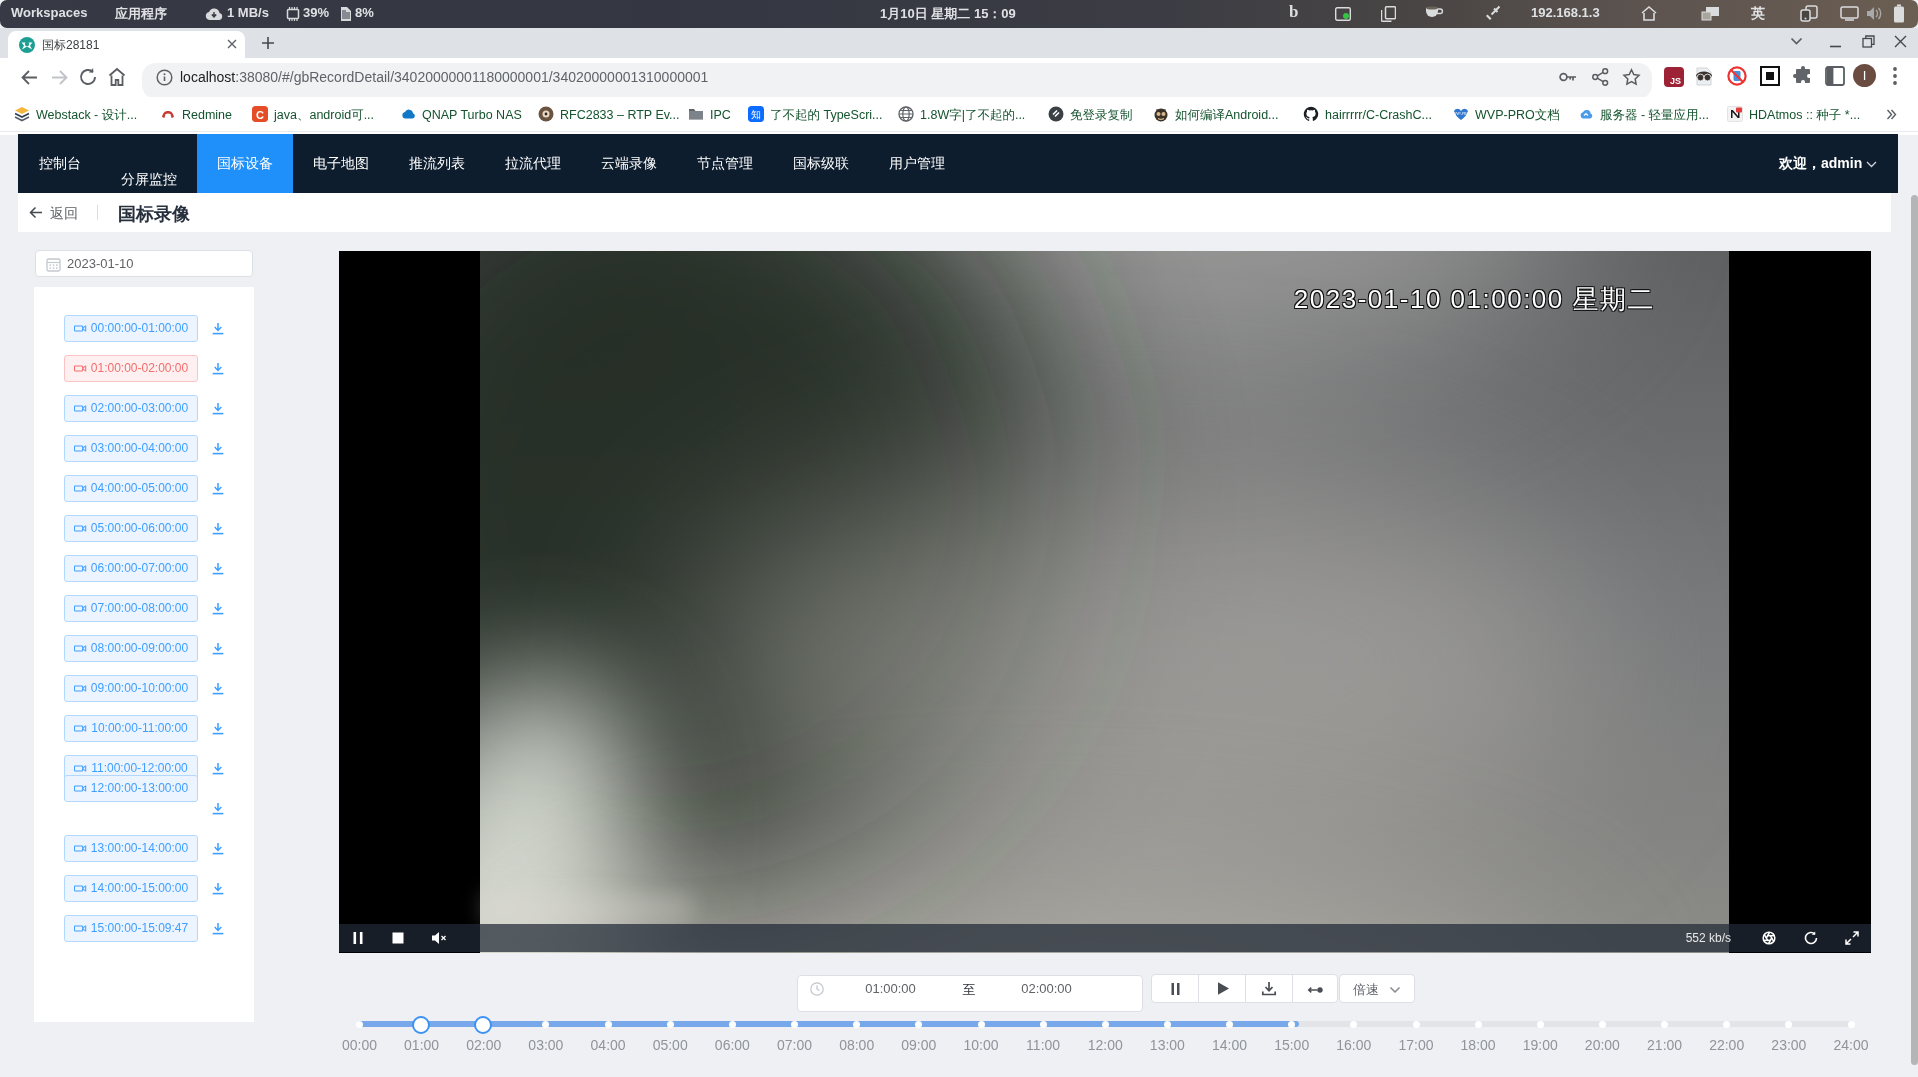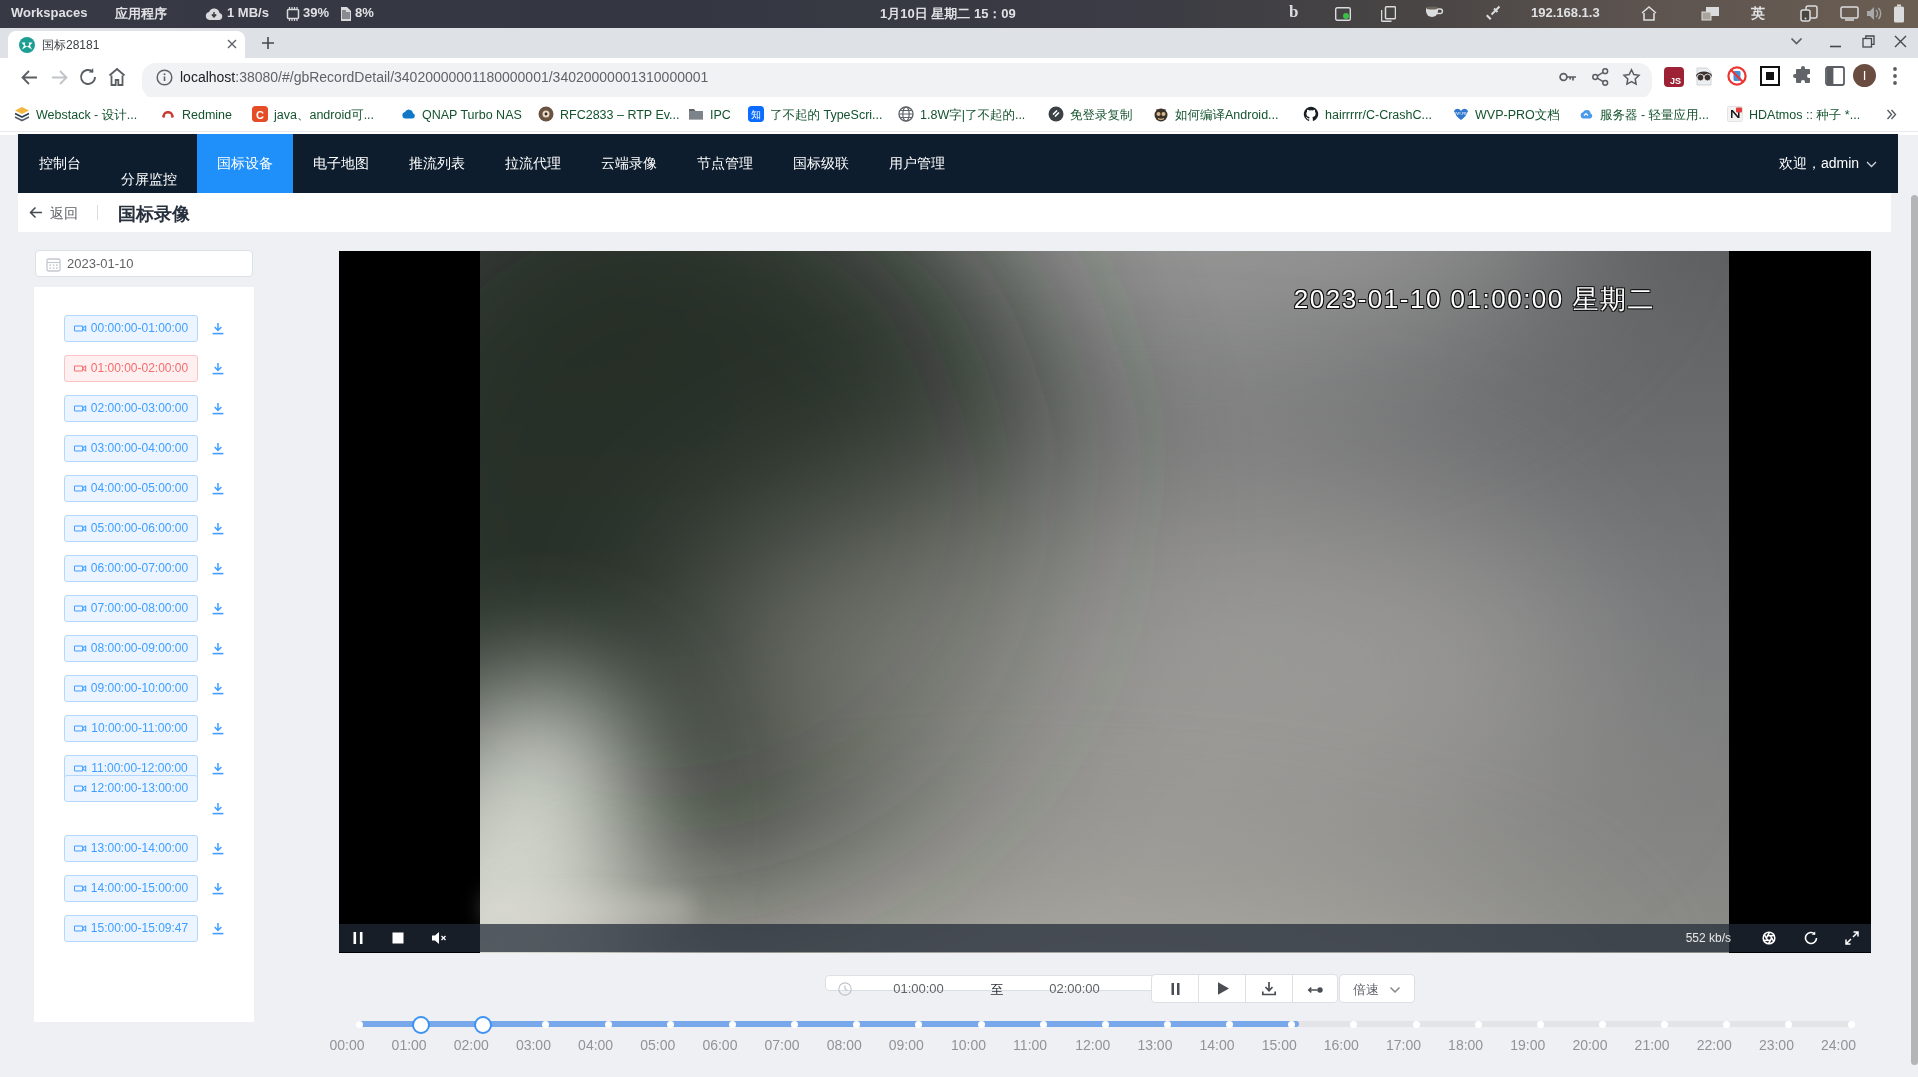--- a/index.html
+++ b/index.html
@@ -3,21 +3,21 @@
 <meta charset="utf-8">
 <style>
   * { margin:0; padding:0; box-sizing:border-box; }
   html,body { width:1918px; height:1077px; overflow:hidden; font-family:"Liberation Sans",sans-serif; }
   .abs { position:absolute; }
   body { position:relative; background:#eef0f3; }
 
   
   #osbar { left:0; top:0; width:1918px; height:28px;
     background:linear-gradient(to right,#373a45 0%,#343742 35%,#3b3c44 60%,#494544 74%,#5d5450 86%,#6b5e52 100%);
-    color:#e8e9ea; }
+    color:#e8e9ea;border-radius:7px; }
   #osbar .t { position:absolute; top:5px; font-size:13px; font-weight:700; color:#dfe1e4; }
 
   
   #tabstrip { left:0; top:28px; width:1918px; height:30px; background:#dee1e6; }
   #tab { position:absolute; left:8px; top:3px; width:237px; height:27px; background:#fff; border-radius:8px 8px 0 0; }
   #tab .title { position:absolute; left:34px; top:6px; font-size:12px; color:#3c4043; }
 
   
   #toolbar { left:0; top:58px; width:1918px; height:39px; background:#fff; }
   #omnibox { position:absolute; left:142px; top:5px; width:1510px; height:36px; background:#f0f2f4; border-radius:14px; }
@@ -52,31 +52,31 @@
 
   
   #player { left:339px; top:119px; width:1532px; height:702px; background:#000;text-align:right; }
   #video { position:absolute; left:141px; top:0; width:1249px; height:702px; background:#77787a; overflow:hidden; }
   #osd { position:absolute; right:216px; top:31px; font-size:26px; color:#fff; letter-spacing:1.5px;
     text-shadow:-1px -1px 0 #111,1px -1px 0 #111,-1px 1px 0 #111,1px 1px 0 #111; }
   #vbar { position:absolute; left:0; bottom:1px; width:1532px; height:28px; background:rgba(33,41,54,0.72); }
   #vbar .kbs { position:absolute; right:140px; top:7px; font-size:12px; color:#e8e8e8; }
 
   
-  #timebox { left:797px; top:843px; width:346px; height:16px; background:#fff; border:1px solid #dcdfe6; border-radius:4px; font-size:13px; color:#606266;margin-left:28px; }
+  #timebox { left:797px; top:843px; width:346px; height:37px; background:#fff; border:1px solid #dcdfe6; border-radius:4px; font-size:13px; color:#606266; }
   #btngroup { left:1151px; top:842px; width:187px; height:29px; background:#fff; border:1px solid #dcdfe6; border-radius:4px; }
   #btngroup i { position:absolute; top:0; width:1px; height:27px; background:#dcdfe6; }
   #speedbtn { left:1339px; top:842px; width:76px; height:29px; background:#fff; border:1px solid #dcdfe6; border-radius:4px; font-size:13px; color:#5a5e66; }
 
   
   #runway { left:357px; top:889px; width:1496px; height:6px; border-radius:3px; background:#e2e4e8; }
   #process { position:absolute; left:0; top:0; width:942px; height:6px; border-radius:3px; background:#78a7ea; }
   .stop { position:absolute; top:-0.5px; width:7px; height:7px; border-radius:50%; background:#fff; }
   .handle { position:absolute; top:884px; width:18px; height:18px; border-radius:50%; background:#fff; border:2.5px solid #3d92f2; }
-  .tick { position:absolute; top:905px; width:60px; margin-left:-30px; text-align:left; font-size:14px; color:#8f939a; }
+  .tick { position:absolute; top:905px; width:60px; margin-left:-30px; text-align:center; font-size:14px; color:#8f939a; }
 
   
   #sthumb { left:1911px; top:195px; width:7px; height:870px; background:#b4b5b7; border-radius:3.5px; }
 </style>
 </head>
 <body>
 
 <div id="osbar" class="abs">
   <span class="t" style="left:11px;">Workspaces</span>
   <span class="t" style="left:115px;">应用程序</span>
@@ -319,21 +319,21 @@
     <span class="nav-item" style="left:1px;width:82px;">控制台</span>
     <span class="nav-item" style="left:83px;width:96px;margin-top:16px;">分屏监控</span>
     <span class="nav-item" style="left:179px;width:96px;">国标设备</span>
     <span class="nav-item" style="left:275px;width:96px;">电子地图</span>
     <span class="nav-item" style="left:371px;width:96px;">推流列表</span>
     <span class="nav-item" style="left:467px;width:96px;">拉流代理</span>
     <span class="nav-item" style="left:563px;width:96px;">云端录像</span>
     <span class="nav-item" style="left:659px;width:96px;">节点管理</span>
     <span class="nav-item" style="left:755px;width:96px;">国标级联</span>
     <span class="nav-item" style="left:851px;width:96px;">用户管理</span>
-    <span class="nav-item" style="left:1761px;">欢迎，admin</span>
+    <span class="nav-item" style="left:1761px;font-weight:bold;">欢迎，admin</span>
     <svg style="position:absolute;left:1848px;top:27px" width="11" height="7" viewBox="0 0 11 7">
         <path d="M1 1l4.5 4.5L10 1" fill="none" stroke="#cfd3d8" stroke-width="1.3"></path>
       </svg>
   </div>
   <div id="backbar" class="abs">
     <svg style="position:absolute;left:11px;top:13px" width="14" height="13" viewBox="0 0 14 13">
         <path d="M13 6.5H1.5M6.5 1.5l-5 5 5 5" fill="none" stroke="#46494d" stroke-width="1.5"></path>
       </svg>
     <span style="position:absolute;left:32px;top:12px;font-size:14px;color:#5b5e63;">返回</span>
     <span style="position:absolute;left:79px;top:12px;width:1px;height:15px;background:#d8dce3;"></span>

